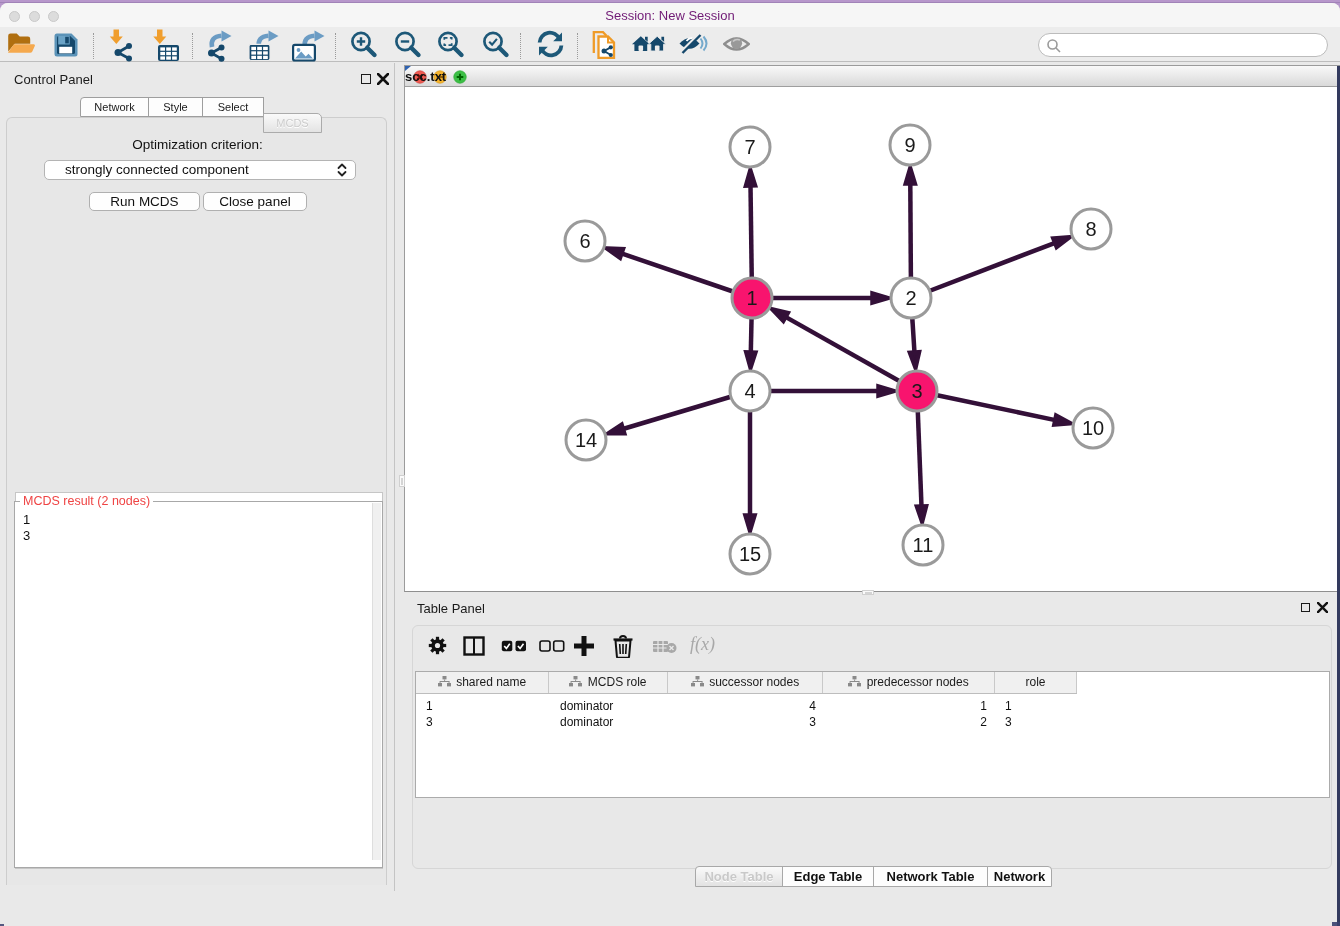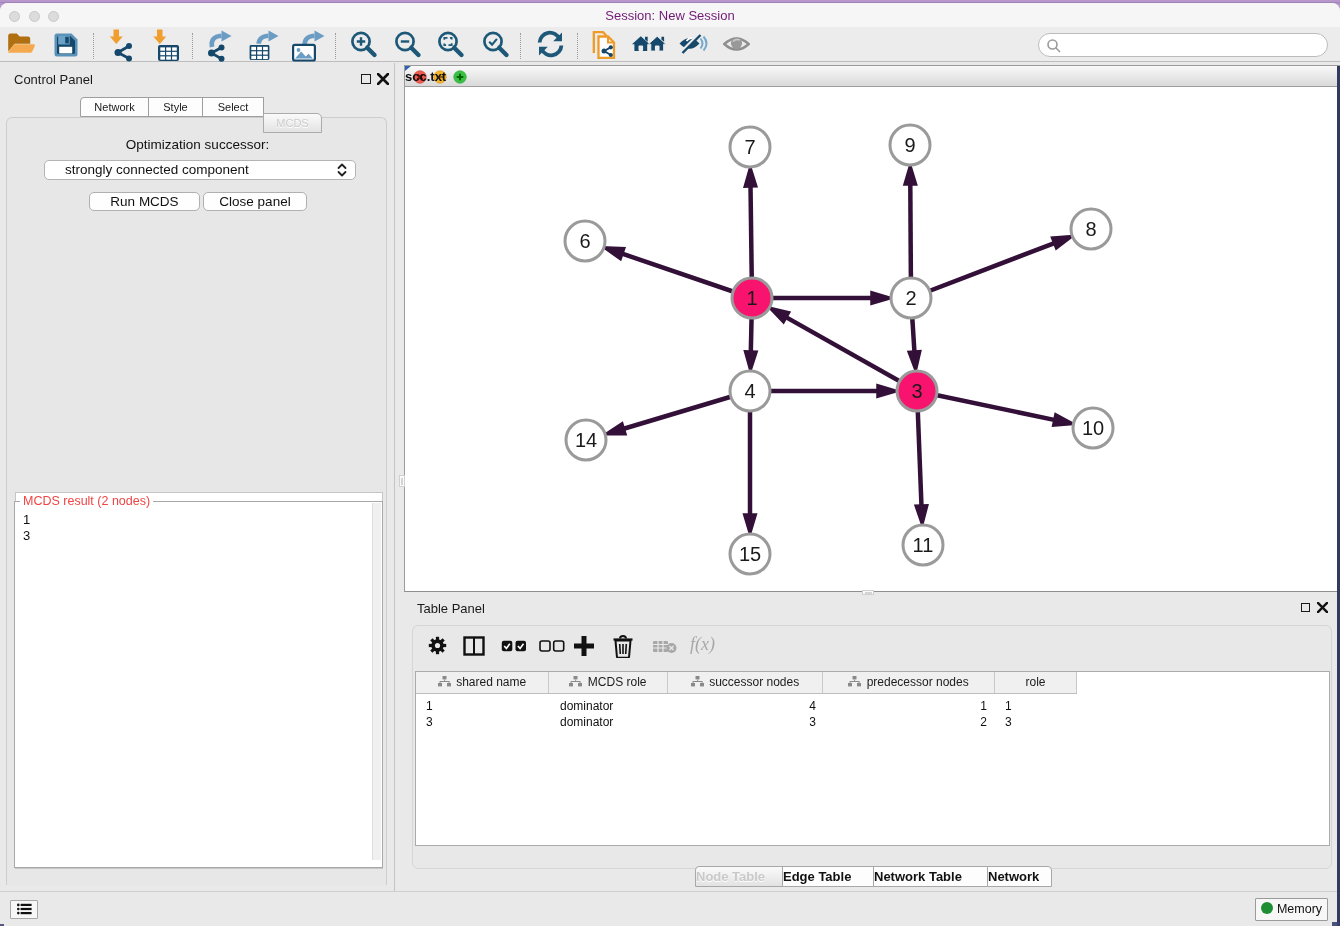--- a/index.html
+++ b/index.html
@@ -53,30 +53,30 @@
   background:#fff; border:1px solid #9b9b9b; border-bottom:1px solid #8f8f8f; }
 #nettitle { position:absolute; left:0; top:0; width:934px; height:21px;
   background:linear-gradient(#f9f9f9,#d9d9d9); border-bottom:1px solid #9e9e9e;
   border-radius:4px 4px 0 0; }
 #netname { position:absolute; top:3px; width:100%; text-align:left;
   font-size:13px; font-weight:bold; color:#111; }
 
 #tpanel { position:absolute; left:404px; top:595px; width:936px; height:293px;
   background:#e9e9e9; }
 #tphead { position:absolute; left:13px; top:3px; font-size:13px; color:#1a1a1a; }
-#ttable { position:absolute; left:415px; top:668px; width:915px; height:175px;
+#ttable { position:absolute; left:415px; top:668px; width:915px; height:127px;
   background:#fff; border:1px solid #ababab; }
 .th { position:absolute; top:0; height:21px; background:#f0f0f0;
   border-right:1px solid #c9c9c9; font-size:12px; color:#1c1c1c;
   text-align:center; line-height:21px; }
 .td { position:absolute; font-size:12px; color:#111; height:16px; line-height:16px; }
 .hicon { vertical-align:-1px; margin-right:2px; }
 .btab { position:absolute; top:0; height:21px; background:#fdfdfd;
   border:1px solid #a8a8a8; font-size:13px; font-weight:bold; color:#111;
-  text-align:left; line-height:19px; }
+  text-align:center; line-height:19px; }
 #statusbar { position:absolute; left:0; top:888px; width:1340px; height:35px;
   background:#e9e9e9; border-top:1px solid #cfcfcf; }
 #membtn { position:absolute; right:12px; top:6px; width:73px; height:23px;
   background:#f7f7f7; border:1px solid #9b9b9b; border-radius:1px;
   font-size:12.5px; color:#111; text-align:center; line-height:21px; }
 #listbtn { position:absolute; left:10px; top:8px; width:28px; height:19px;
   background:#f7f7f7; border:1px solid #a8a8a8; border-radius:1px; }
 </style>
 </head>
 <body>
@@ -230,21 +230,21 @@
     <svg style="position:absolute; left:377px; top:10px" width="12" height="12" viewBox="0 0 12 12">
       <path d="M1 1 L11 11 M11 1 L1 11" stroke="#111" stroke-width="2.6" stroke-linecap="round"></path>
     </svg>
     <div id="tabcard"></div>
     <div class="tabrow">
       <div class="tab" style="left:80px; width:69px; border-radius:4px 0 0 0">Network</div>
       <div class="tab" style="left:148px; width:55px">Style</div>
       <div class="tab" style="left:202px; width:62px">Select</div>
       <div class="tab" style="left:263px; width:59px; border-radius:0 5px 0 0; background:linear-gradient(#fafafa,#e3e3e3); color:#cccccc; text-shadow:0 1px 0 #ffffff; border-color:#ababab;margin-top:16px;">MCDS</div>
     </div>
-    <div id="optlabel">Optimization successor:</div>
+    <div id="optlabel">Optimization criterion:</div>
     <div id="dropdown">strongly connected component
       <svg width="12" height="16" viewBox="0 0 12 16" style="position:absolute; right:7px; top:1px">
         <path d="M2.5 6 L6 2.5 L9.5 6 M2.5 10 L6 13.5 L9.5 10" fill="none" stroke="#222" stroke-width="1.8" stroke-linecap="round" stroke-linejoin="round"></path>
       </svg>
     </div>
     <div class="btn" style="left:89px; width:111px">Run MCDS</div>
     <div class="btn" style="left:203px; width:104px">Close panel</div>
     <div id="mcdsouter"></div>
     <div id="mcdslabel">MCDS result (2 nodes)</div>
     <div id="mcdsbox">
@@ -434,28 +434,13 @@
   <div class="btab" style="left:987px; top:863px; width:65px; border-radius:0 4px 0 0">Network</div>
   <div style="position:absolute; left:398.5px; top:472px; width:6px; height:12px; background:#fafafa; border:1px solid #d0d0d0; z-index:4">
       <div style="position:absolute;left:1px;top:2px;width:2.5px;height:6.5px;background:#d4d4d4"></div>
     </div>
   <div style="position:absolute; left:862px; top:587px; width:12px; height:5px; background:#fafafa; border:1px solid #d0d0d0; z-index:4">
       <div style="position:absolute;left:2px;top:1px;width:6.5px;height:2px;background:#d4d4d4"></div>
     </div>
   <div style="position:absolute; left:1337px; top:63px; width:3px; height:863px; background:#333a5e; z-index:9"></div>
   <div style="position:absolute; left:1332px; top:919px; width:8px; height:7px; background:#39406e; z-index:9; opacity:0.9"></div>
   <div style="position:absolute; left:0px; top:921px; width:4px; height:5px; background:#39406e; z-index:9; opacity:0.85"></div>
-  <div id="statusbar">
-    <div id="listbtn">
-      <svg width="15" height="12" viewBox="0 0 15 12" style="position:absolute;left:6px;top:2px">
-        <g fill="#111">
-            <circle cx="1.3" cy="1.9" r="1.3"></circle>
-            <rect x="3.6" y="0.8" width="11" height="2.2"></rect>
-        <circle cx="1.3" cy="6" r="1.3"></circle>
-            <rect x="3.6" y="4.9" width="11" height="2.2"></rect>
-        <circle cx="1.3" cy="10.1" r="1.3"></circle>
-            <rect x="3.6" y="9" width="11" height="2.2"></rect>
-          </g>
-      </svg>
-    </div>
-    <div id="membtn"><span style="display:inline-block;width:12px;height:12px;border-radius:50%;background:#1e8e34;margin-right:4px;vertical-align:-1px"></span>Memory</div>
-  </div>
 </div>
 
 </body></html>

